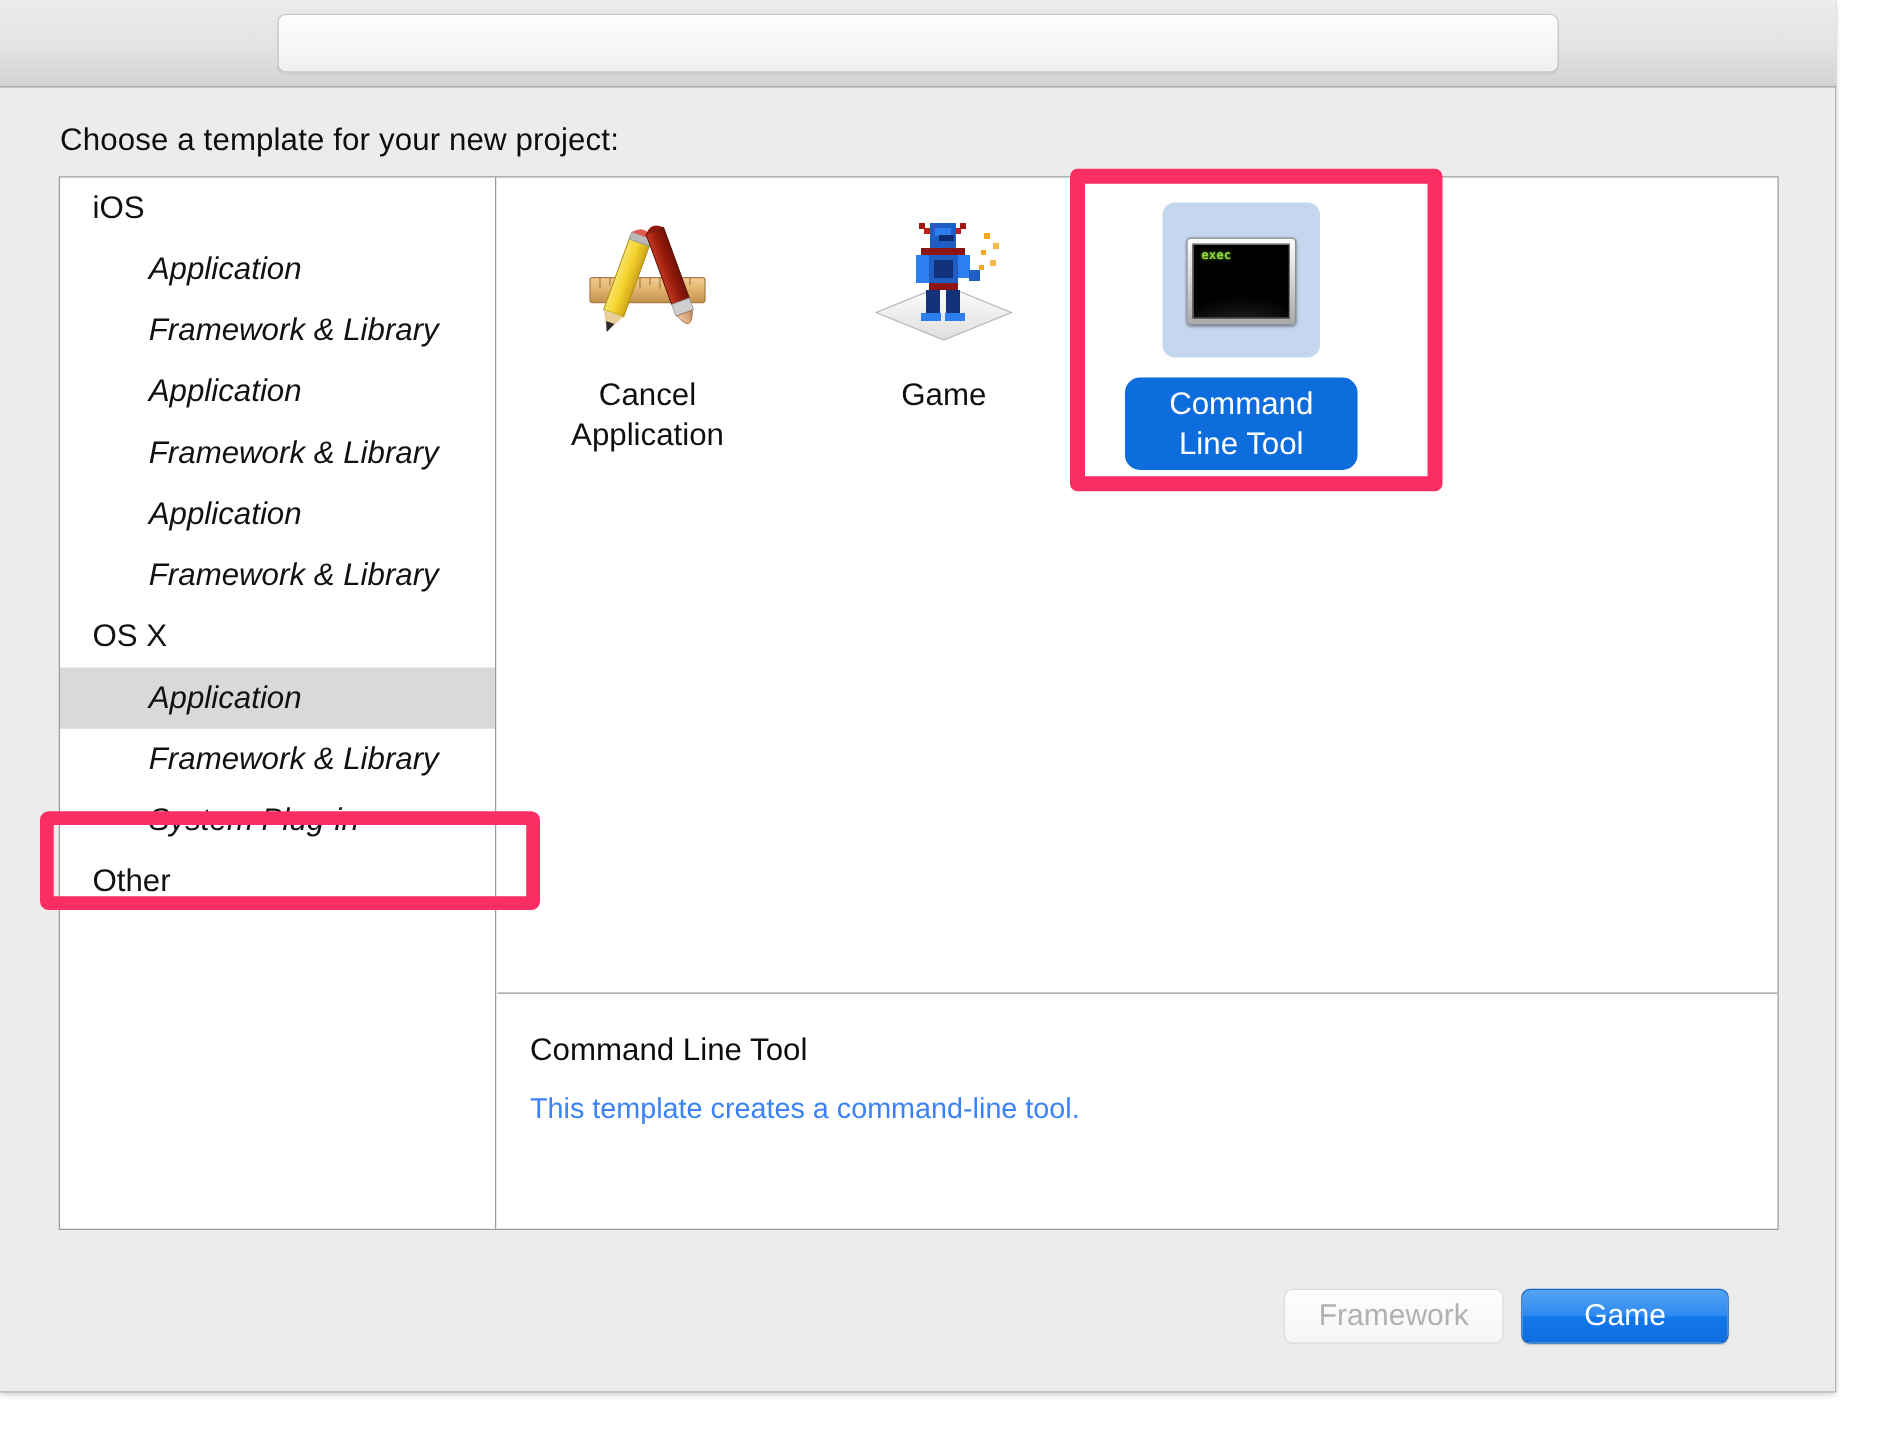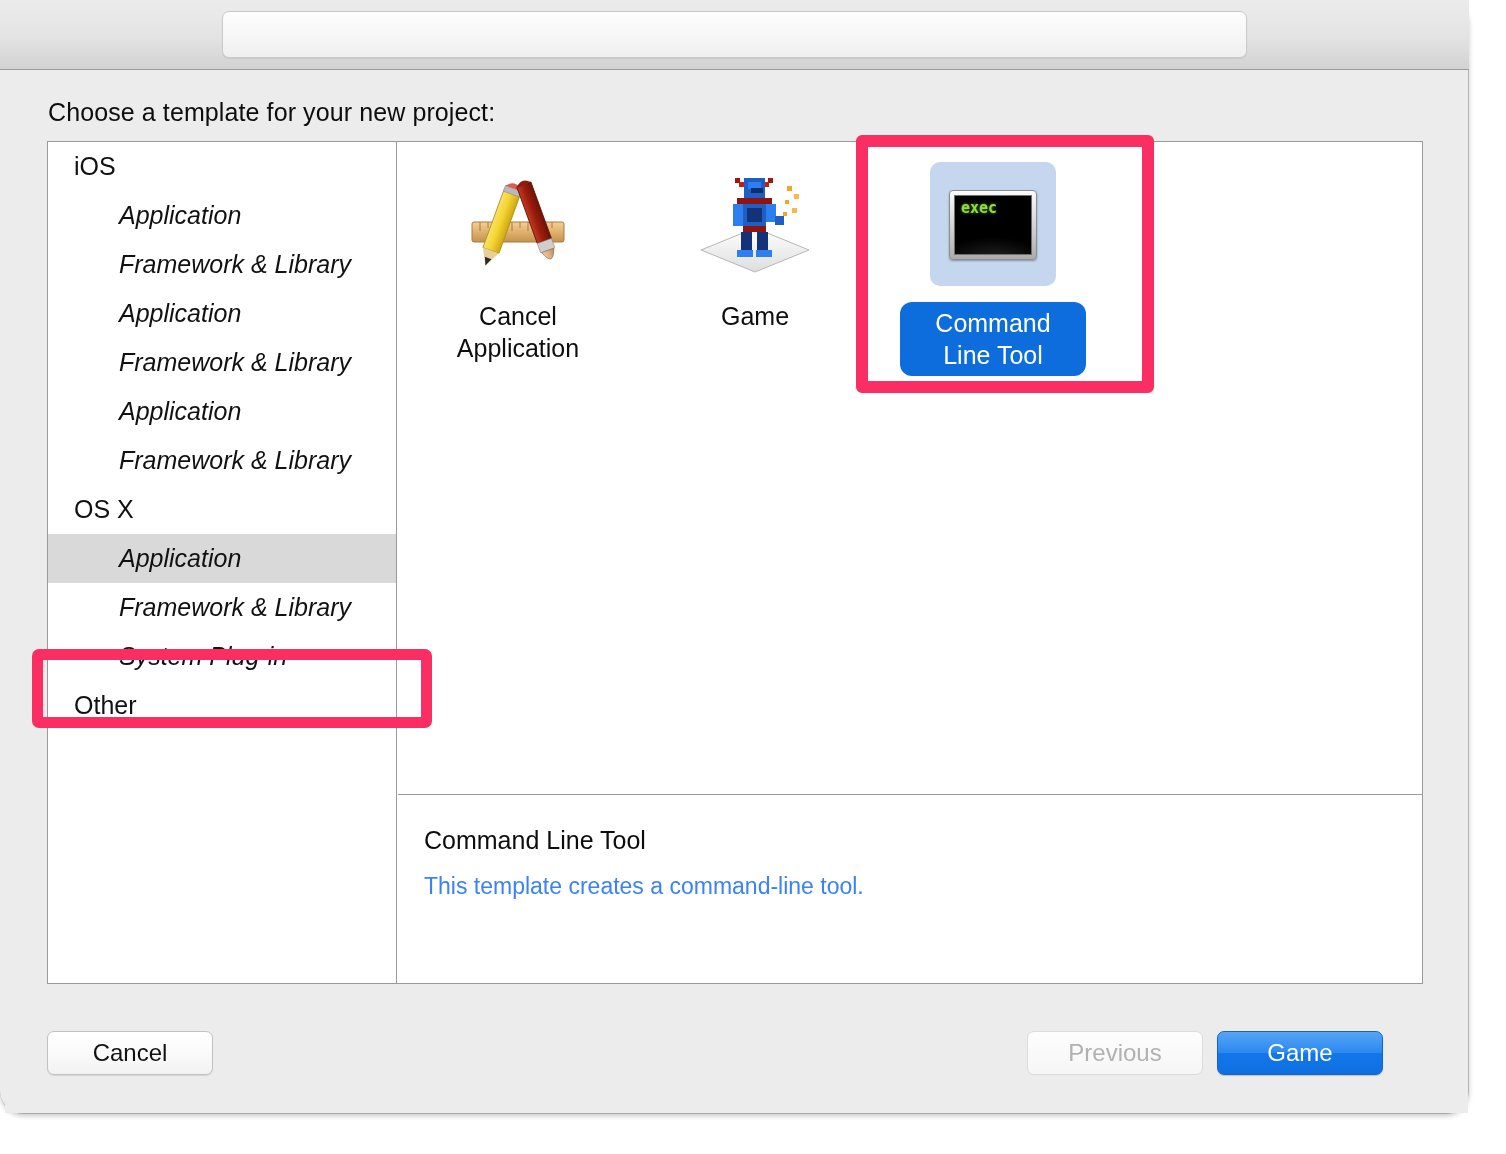--- a/index.html
+++ b/index.html
@@ -20,21 +20,20 @@
   .window {
     position: absolute;
     left: 0; top: 0;
     width: 1469px;
     height: 1114px;
     background: #ececec;
     border-right: 1px solid #b4b4b4;
     border-bottom: 1px solid #a9a9a9;
     box-sizing: border-box;
     box-shadow: 0 2px 5px rgba(0,0,0,0.22);
-    border-radius: 23px;
   }
   .titlebar {
     position: absolute;
     left: 0; top: 0;
     width: 1469px;
     height: 70px;
     background: linear-gradient(to bottom, #ececec 0%, #e3e3e3 55%, #d2d2d2 100%);
     border-bottom: 1px solid #9a9a9a;
     box-sizing: border-box;
   }
@@ -180,21 +179,21 @@
     border: 1px solid #6f6f6f;
     box-sizing: border-box;
     overflow: hidden;
   }
   .term-screen .exec {
     position: absolute;
     left: 6px;
     top: 3px;
     font-family: "DejaVu Sans Mono", monospace;
     font-weight: bold;
-    font-size: 15px;
+    font-size: 10px;
     color: #8fdb3d;
     text-shadow: 0 0 3px rgba(143,219,61,0.7);
   }
 
   
   .cocoa { position: absolute; left: 0; top: 0; width: 120px; height: 120px; }
 
   
   .game { position: absolute; left: 0; top: 0; width: 120px; height: 120px; }
 
@@ -469,22 +468,21 @@
           </div>
 
           <div class="desc">
             <div class="desc-title">Command Line Tool</div>
             <div class="desc-body">This template creates a command-line tool.</div>
           </div>
 
         </div>
       </div>
 
-      <div class="btn btn-cancel">Cancel</div>
-      <div class="btn btn-previous">Previous</div>
+      <div class="btn btn-previous">Framework</div>
       <div class="btn btn-next">Game</div>
 
     </div>
   </div>
 
   <div class="anno anno-sidebar"></div>
   <div class="anno anno-tile"></div>
 
 </div>
 

